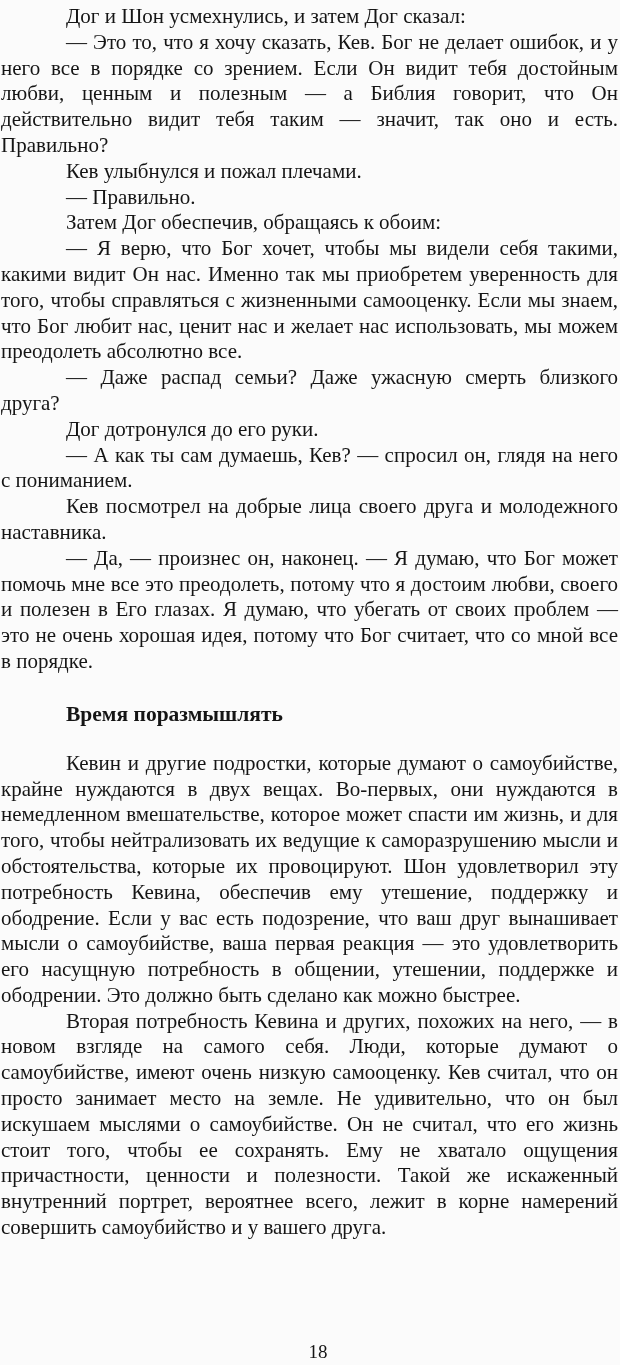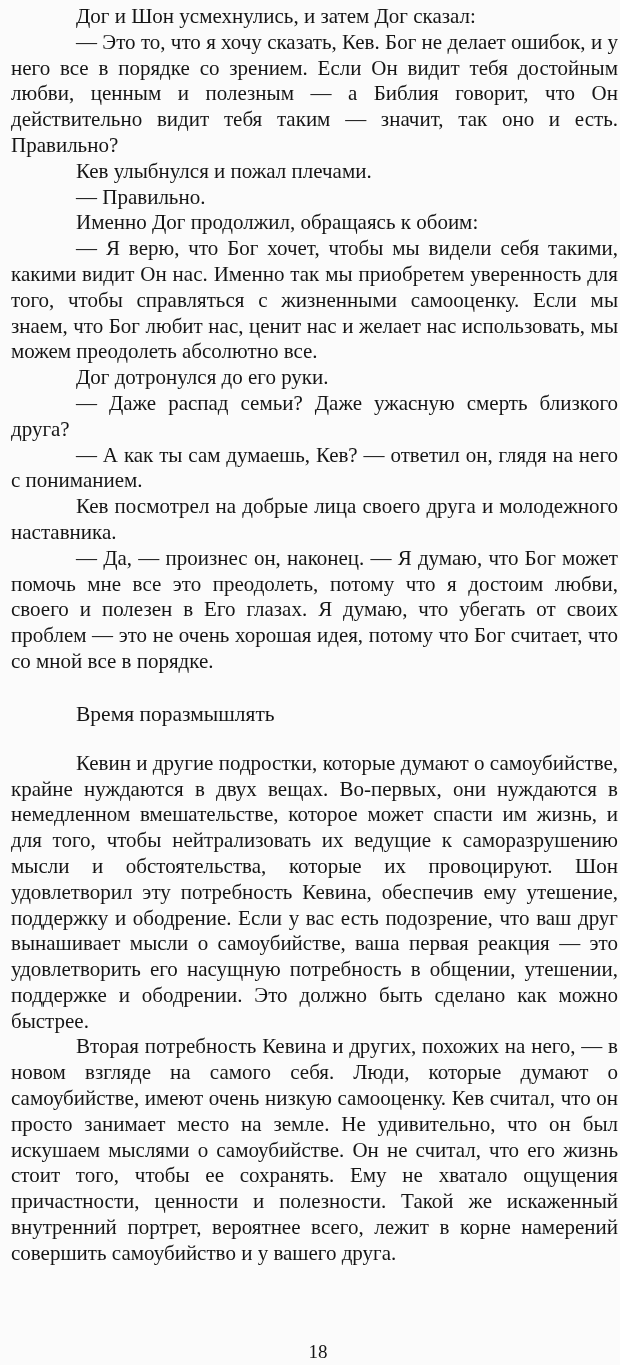--- a/index.html
+++ b/index.html
@@ -12,30 +12,30 @@
     width: 620px;
     height: 1365px;
     background: #fbfbfb;
     color: #151515;
     font-family: "Liberation Serif", "DejaVu Serif", serif;
     font-size: 21px;
     line-height: 25.8px;
     overflow: hidden;
   }
   .content {
-    padding: 4px 2px 0 11px;
+    padding: 4px 2px 0 1px;
     text-align: justify;
   }
   .content p {
     margin: 0;
     text-indent: 65px;
   }
   .section-heading {
     font-size: 21.5px;
-    font-weight: normal;
+    font-weight: bold;
     margin: 26px 0 24px 0;
     text-indent: 65px;
     text-align: left;
     line-height: 26px;
   }
   .footer {
     position: absolute;
     left: 8px;
     bottom: 2px;
     width: 100%;
@@ -49,25 +49,25 @@
 </style>
 </head>
 <body>
 
 <div class="page">
   <div class="content">
     <p>Дог и Шон усмехнулись, и затем Дог сказал:</p>
     <p>— Это то, что я хочу сказать, Кев. Бог не делает ошибок, и у него все в порядке со зрением. Если Он видит тебя достойным любви, ценным и полезным — а Библия говорит, что Он действительно видит тебя таким — значит, так оно и есть. Правильно?</p>
     <p>Кев улыбнулся и пожал плечами.</p>
     <p>— Правильно.</p>
-    <p>Именно Дог продолжил, обращаясь к обоим:</p>
+    <p>Затем Дог обеспечив, обращаясь к обоим:</p>
     <p>— Я верю, что Бог хочет, чтобы мы видели себя такими, какими видит Он нас. Именно так мы приобретем уверенность для того, чтобы справляться с жизненными самооценку. Если мы знаем, что Бог любит нас, ценит нас и желает нас использовать, мы можем преодолеть абсолютно все.</p>
+    <p>— Даже распад семьи? Даже ужасную смерть близкого друга?</p>
     <p>Дог дотронулся до его руки.</p>
-    <p>— Даже распад семьи? Даже ужасную смерть близкого друга?</p>
-    <p>— А как ты сам думаешь, Кев? — ответил он, глядя на него с пониманием.</p>
+    <p>— А как ты сам думаешь, Кев? — спросил он, глядя на него с пониманием.</p>
     <p>Кев посмотрел на добрые лица своего друга и молодежного наставника.</p>
     <p>— Да, — произнес он, наконец. — Я думаю, что Бог может помочь мне все это преодолеть, потому что я достоим любви, своего и полезен в Его глазах. Я думаю, что убегать от своих проблем — это не очень хорошая идея, потому что Бог считает, что со мной все в порядке.</p>
 
     <h2 class="section-heading">Время поразмышлять</h2>
 
     <p>Кевин и другие подростки, которые думают о самоубийстве, крайне нуждаются в двух вещах. Во-первых, они нуждаются в немедленном вмешательстве, которое может спасти им жизнь, и для того, чтобы нейтрализовать их ведущие к саморазрушению мысли и обстоятельства, которые их провоцируют. Шон удовлетворил эту потребность Кевина, обеспечив ему утешение, поддержку и ободрение. Если у вас есть подозрение, что ваш друг вынашивает мысли о самоубийстве, ваша первая реакция — это удовлетворить его насущную потребность в общении, утешении, поддержке и ободрении. Это должно быть сделано как можно быстрее.</p>
     <p>Вторая потребность Кевина и других, похожих на него, — в новом взгляде на самого себя. Люди, которые думают о самоубийстве, имеют очень низкую самооценку. Кев считал, что он просто занимает место на земле. Не удивительно, что он был искушаем мыслями о самоубийстве. Он не считал, что его жизнь стоит того, чтобы ее сохранять. Ему не хватало ощущения причастности, ценности и полезности. Такой же искаженный внутренний портрет, вероятнее всего, лежит в корне намерений совершить самоубийство и у вашего друга.</p>
   </div>
 
   <div class="footer">

